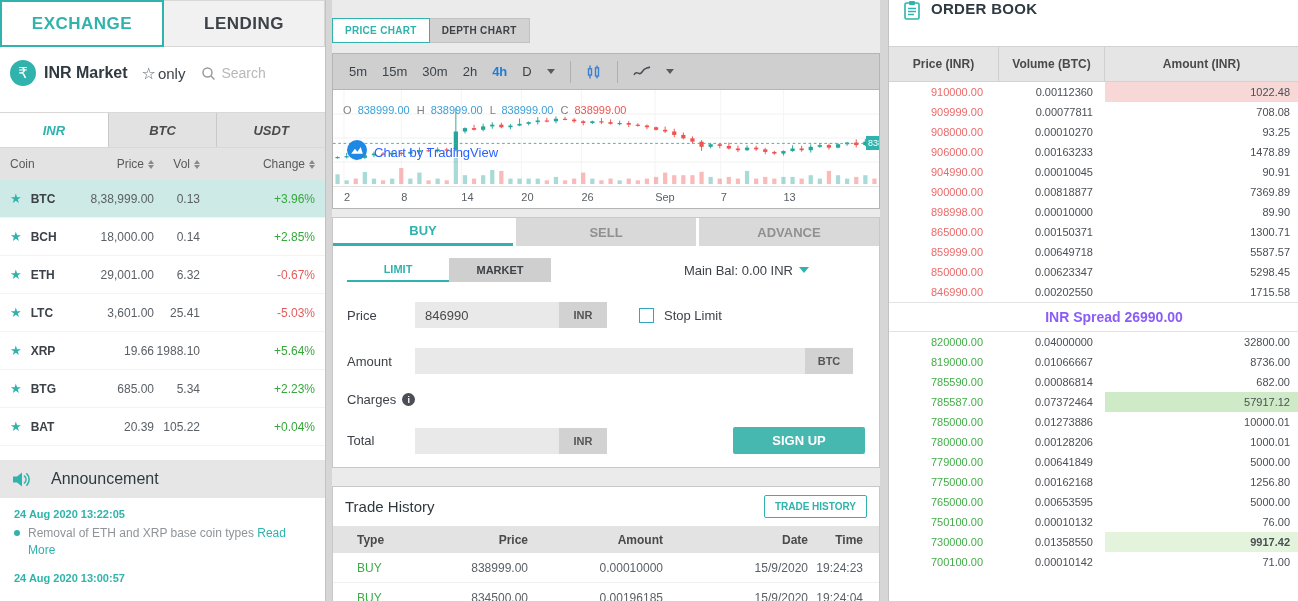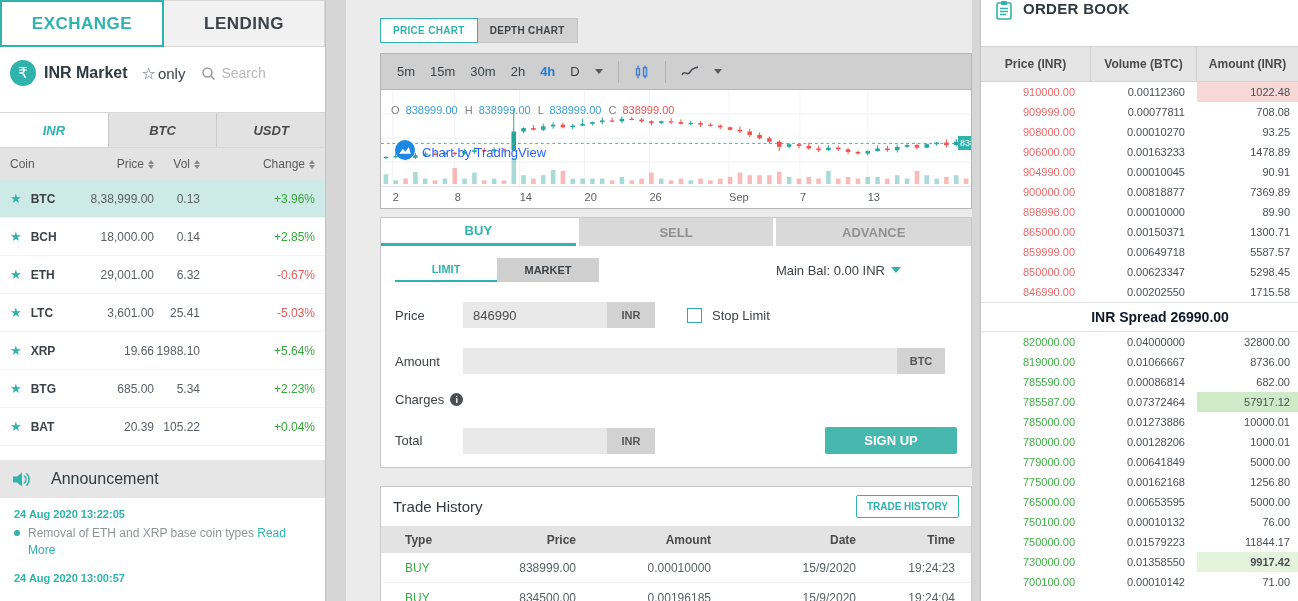--- a/index.html
+++ b/index.html
@@ -44,21 +44,21 @@
 .coin-row .c-price,.coin-row .c-vol{color:#5a6065;}
 .ann-header{height:38px;background:#e6e6e6;display:flex;align-items:center;gap:20px;padding:0 12px;margin-top:14px;font-size:16px;color:#2f3a40;flex-shrink:0;}
 .ann-body{padding:10px 14px 0 14px;overflow:hidden;background:#fff;}
 .ann-item{margin-bottom:12px;}
 .ann-date{color:#2fb3ac;font-size:11px;font-weight:bold;margin-bottom:5px;}
 .ann-text{font-size:12px;color:#8f9499;line-height:1.45;padding-left:14px;position:relative;}
 .bullet{position:absolute;left:0;top:5px;width:6px;height:6px;border-radius:50%;background:#2fb3ac;}
 .read-more{color:#2fb3ac;cursor:pointer;}
 
 
-.center{width:626px;margin-left:20px;background:#ebebeb;overflow:hidden;padding-left:34px;}
+.center{width:548px;margin-left:6px;background:#ebebeb;overflow:hidden;}
 .chart-tabs{display:flex;margin-top:18px;}
 .ctab{padding:6px 12px;font-size:10px;font-weight:bold;letter-spacing:.3px;cursor:pointer;}
 .ctab.active{color:#2fb3ac;border:1px solid #2fb3ac;background:#fff;}
 .ctab.inactive{background:#d2d2d2;color:#3c4248;border:1px solid #c2c2c2;border-left:none;}
 .chart-box{border:1px solid #b5b5b5;background:#fff;margin-top:10px;}
 .chart-toolbar{height:36px;background:#cfcfcf;border-bottom:1px solid #b5b5b5;display:flex;align-items:center;padding:0 16px;gap:15px;font-size:13px;color:#3c4248;}
 .interval{cursor:pointer;}
 .interval.active{color:#1f7dd4;font-weight:bold;}
 .chev{width:0;height:0;border-left:4px solid transparent;border-right:4px solid transparent;border-top:5px solid #5a5a5a;display:inline-block;cursor:pointer;}
 .tb-divider{width:1px;height:22px;background:#b0b0b0;}
@@ -120,21 +120,21 @@
 .obh-amt{flex:1;}
 .ob-row{display:flex;height:20px;align-items:center;font-size:11px;cursor:pointer;flex-shrink:0;}
 .ob-price{width:110px;text-align:right;padding-right:16px;}
 .ob-vol{width:106px;text-align:right;padding-right:12px;color:#4a4f55;}
 .ob-amt{flex:1;text-align:right;padding-right:8px;color:#4a4f55;height:100%;display:flex;align-items:center;justify-content:flex-end;}
 .sell .ob-price{color:#ee6a6a;}
 .buy .ob-price{color:#43ae49;}
 .hl-red{background:#f7d8d6;}
 .hl-green{background:#cfeac6;}
 .hl-green-light{background:#e4f3dc;font-weight:bold;}
-.spread{height:30px;display:flex;align-items:center;justify-content:center;color:#0f172a;font-weight:bold;font-size:14px;border-top:1px solid #e3e3e3;border-bottom:1px solid #e3e3e3;flex-shrink:0;padding-left:41px;}
+.spread{height:30px;display:flex;align-items:center;justify-content:center;color:#8b5cf6;font-weight:bold;font-size:14px;border-top:1px solid #e3e3e3;border-bottom:1px solid #e3e3e3;flex-shrink:0;padding-left:41px;}
 </style>
 </head>
 <body>
 
 <div class="app">
 
   <aside class="left">
     <div class="top-tabs">
       <div class="tab tab-exchange">EXCHANGE</div>
       <div class="tab tab-lending">LENDING</div>
@@ -704,25 +704,20 @@
           <span class="ob-price">765000.00</span>
           <span class="ob-vol">0.00653595</span>
           <span class="ob-amt ">5000.00</span>
         </div>
         <div class="ob-row buy">
           <span class="ob-price">750100.00</span>
           <span class="ob-vol">0.00010132</span>
           <span class="ob-amt ">76.00</span>
         </div>
         <div class="ob-row buy">
-          <span class="ob-price">750000.00</span>
-          <span class="ob-vol">0.01579223</span>
-          <span class="ob-amt ">11844.17</span>
-        </div>
-        <div class="ob-row buy">
           <span class="ob-price">730000.00</span>
           <span class="ob-vol">0.01358550</span>
           <span class="ob-amt hl-green-light">9917.42</span>
         </div>
         <div class="ob-row buy">
           <span class="ob-price">700100.00</span>
           <span class="ob-vol">0.00010142</span>
           <span class="ob-amt ">71.00</span>
         </div>
       </div>

